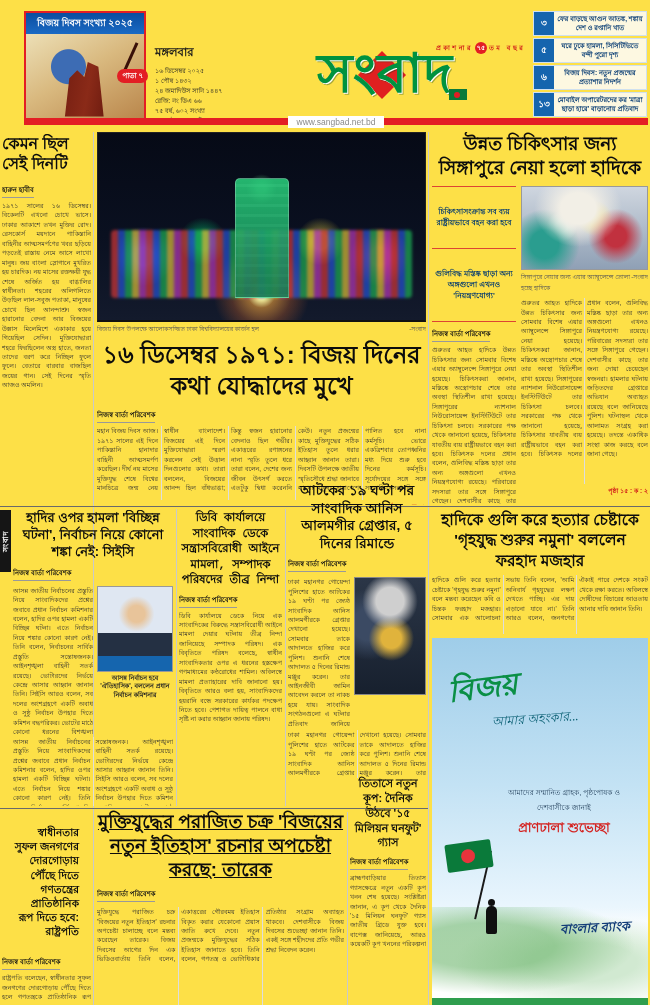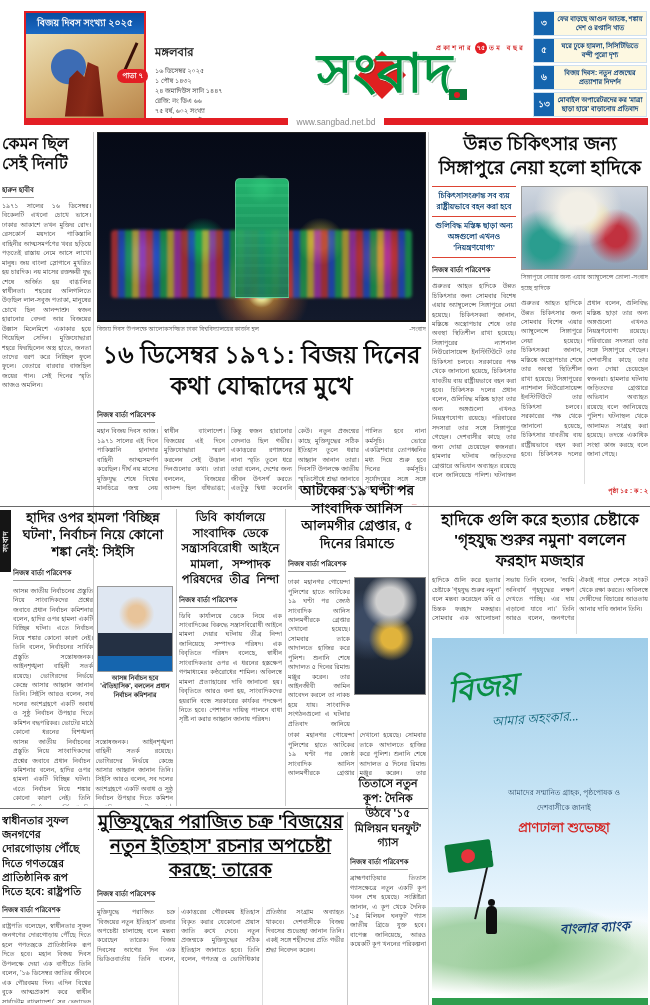--- a/index.html
+++ b/index.html
@@ -1,17 +1,17 @@
 <!DOCTYPE html>
 <html lang="bn"><head>
 <meta charset="utf-8">
 <style>
   html,body{margin:0;padding:0;background:#e9e9e9;}
   *{box-sizing:border-box;}
-  .page{position:relative;width:650px;height:1005px;margin:0 auto;background:#ffffff;
+  .page{position:relative;width:650px;height:1005px;margin:0 auto;background:#fde047;
         font-family:"Liberation Sans","DejaVu Sans",sans-serif;color:#1a1a1a;overflow:hidden;}
   .abs{position:absolute;}
 
   
   .promo{left:24px;top:11px;width:122px;height:111px;border:2px solid #e31e24;background:#fff;
          display:flex;flex-direction:column;}
   .promo-title{background:linear-gradient(180deg,#0a4da0,#1a6ac4);color:#fff;font-weight:bold;
          font-size:9.5px;text-align:center;padding:3px 1px;}
   .promo-img{flex:1;position:relative;overflow:hidden;background:
     radial-gradient(circle at 36% 38%, #3d6cb4 0 17px, rgba(61,108,180,0) 18px),
@@ -95,21 +95,21 @@
   .mainart h1{margin:5px 0 2px;font-size:24px;line-height:1.28;font-weight:800;text-align:center;color:#0c0c0c;}
   .body5{column-count:5;column-gap:6px;column-rule:1px solid #ddd;height:74px;}
 
   
   .hadi{left:432px;top:132px;width:216px;height:373px;overflow:hidden;}
   .hadi h2{margin:0;font-size:18.5px;line-height:1.3;font-weight:800;text-align:center;color:#0c0c0c;}
   .hadi-row{display:flex;gap:5px;margin-top:6px;}
   .hadi-colL{flex:0 0 84px;}
   .hadi-colR{flex:1;min-width:0;}
   .bullet{font-size:7.6px;font-weight:bold;color:#0a3e6e;text-align:center;line-height:1.4;
-    padding:4px 0;border-bottom:1px solid #d43;}
+    padding:20px 0;border-bottom:1px solid #d43;}
   .bullet.first{border-top:1px solid #d43;}
   .hadi-colL .bodytxt{height:196px;}
   .photo-stretcher{height:84px;border:1px solid #999;background:
     radial-gradient(ellipse at 45% 26%, #f2efe6 0 18%, rgba(0,0,0,0) 45%),
     radial-gradient(circle at 18% 70%, #2a9d8f 0 12%, rgba(0,0,0,0) 30%),
     radial-gradient(circle at 75% 60%, #c1313f 0 10%, rgba(0,0,0,0) 26%),
     radial-gradient(circle at 58% 38%, #e5d06a 0 8%, rgba(0,0,0,0) 20%),
     radial-gradient(circle at 32% 48%, #ffffff 0 6%, rgba(0,0,0,0) 16%),
     linear-gradient(180deg,#cfd6df,#8fa0b5);}
   .body2r{column-count:2;column-gap:5px;column-rule:1px solid #ddd;height:186px;margin-top:4px;}
@@ -144,21 +144,21 @@
     radial-gradient(circle at 20% 40%, #3b4a63 0 18%, rgba(0,0,0,0) 40%),
     linear-gradient(180deg,#2b3647,#17202e);}
   .body2a{column-count:2;column-gap:5px;column-rule:1px solid #ddd;height:52px;margin-top:3px;}
 
   .farhad{left:432px;top:510px;width:216px;height:124px;overflow:hidden;}
   .farhad h3{margin:0;font-size:15.5px;line-height:1.32;font-weight:800;text-align:center;color:#0c0c0c;}
   .body3f{column-count:3;column-gap:5px;column-rule:1px solid #ddd;height:62px;margin-top:4px;}
 
   
   .president{left:2px;top:813px;width:89px;height:190px;overflow:hidden;}
-  .president h3{margin:0;font-size:10.5px;line-height:1.35;font-weight:800;text-align:left;color:#0c0c0c;}
+  .president h3{margin:12px;font-size:10.5px;line-height:1.35;font-weight:800;text-align:right;color:#0c0c0c;}
   .president .bodytxt{height:86px;}
 
   .tarek{left:97px;top:810px;width:247px;height:195px;overflow:hidden;}
   .tarek h2{margin:0;font-size:18.5px;line-height:1.3;font-weight:800;text-align:center;color:#0c0c0c;text-decoration:underline;}
   .body3t{column-count:3;column-gap:6px;column-rule:1px solid #ddd;height:112px;margin-top:2px;}
 
   .titas{left:350px;top:776px;width:76px;height:173px;overflow:hidden;}
   .titas h4{margin:0;font-size:11px;line-height:1.35;font-weight:800;text-align:center;color:#0c0c0c;}
   .titas .bodytxt{height:118px;}
 

